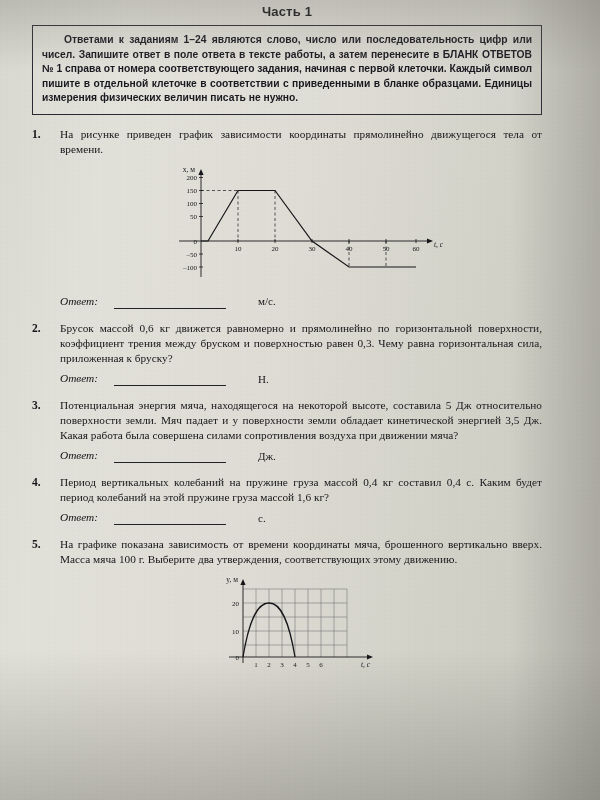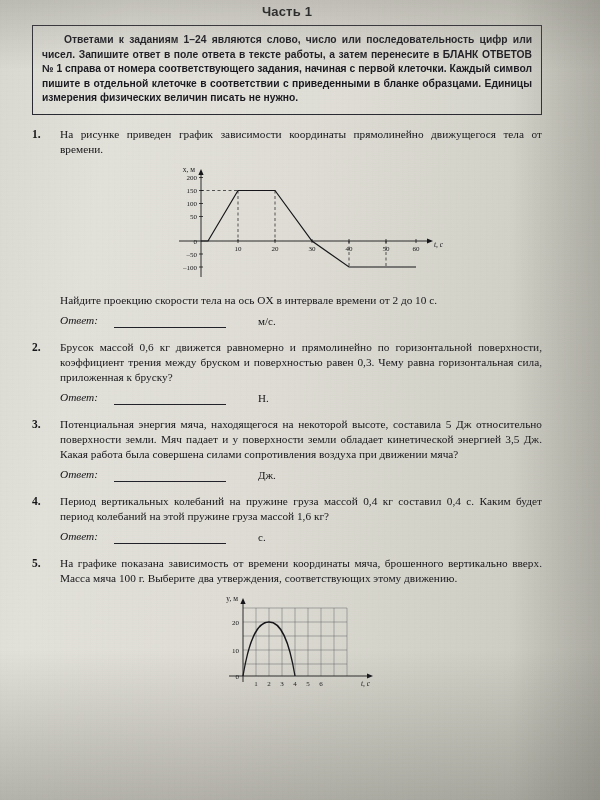--- a/index.html
+++ b/index.html
@@ -202,21 +202,20 @@
               <line x1="114" y1="25.5" x2="114" y2="76" stroke="#16161a" stroke-width="0.7" stroke-dasharray="3,2.5"></line>
               <line x1="40" y1="25.5" x2="77" y2="25.5" stroke="#16161a" stroke-width="0.7" stroke-dasharray="3,2.5"></line>
               <line x1="188" y1="76" x2="188" y2="102" stroke="#16161a" stroke-width="0.7" stroke-dasharray="3,2.5"></line>
               <line x1="225" y1="76" x2="225" y2="102" stroke="#16161a" stroke-width="0.7" stroke-dasharray="3,2.5"></line>
 
               <polyline points="40,76 47,76 77,25.5 114,25.5 151,76 188,102 225,102 255,102" fill="none" stroke="#16161a" stroke-width="1.2"></polyline>
             </svg>
           </div>
         </div>
 
-        <p>Найдите проекцию скорости тела на ось OX в интервале времени от 2 до 10 с.</p>
         <div class="answer-line">
           <span class="answer-label">Ответ:</span>
           <span class="answer-blank"></span>
           <span class="answer-units">м/с.</span>
         </div>
       </div>
     </div>
 
     <div class="task">
       <div class="task-num">2.</div>

